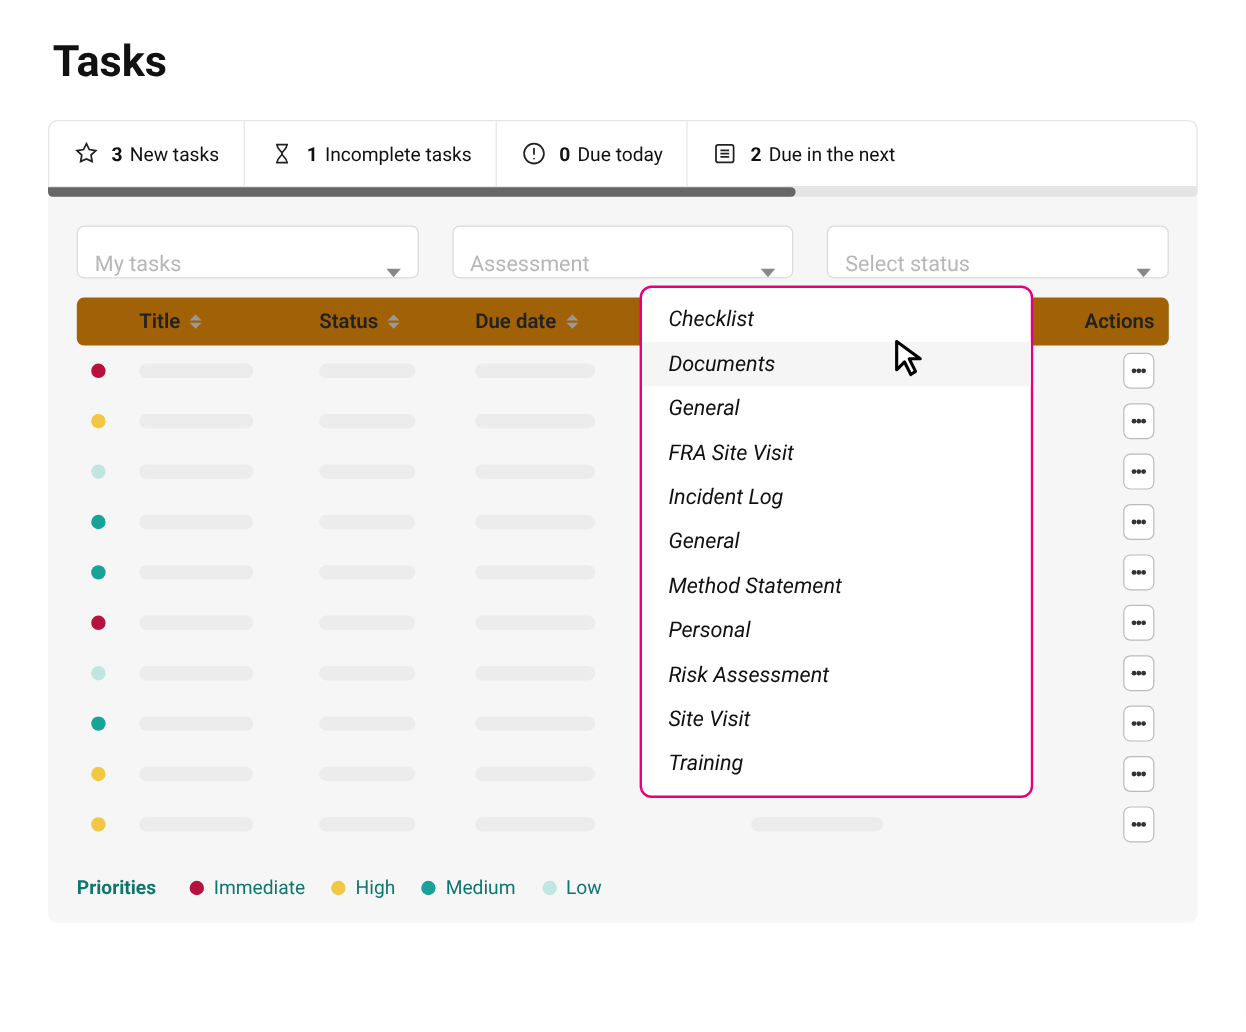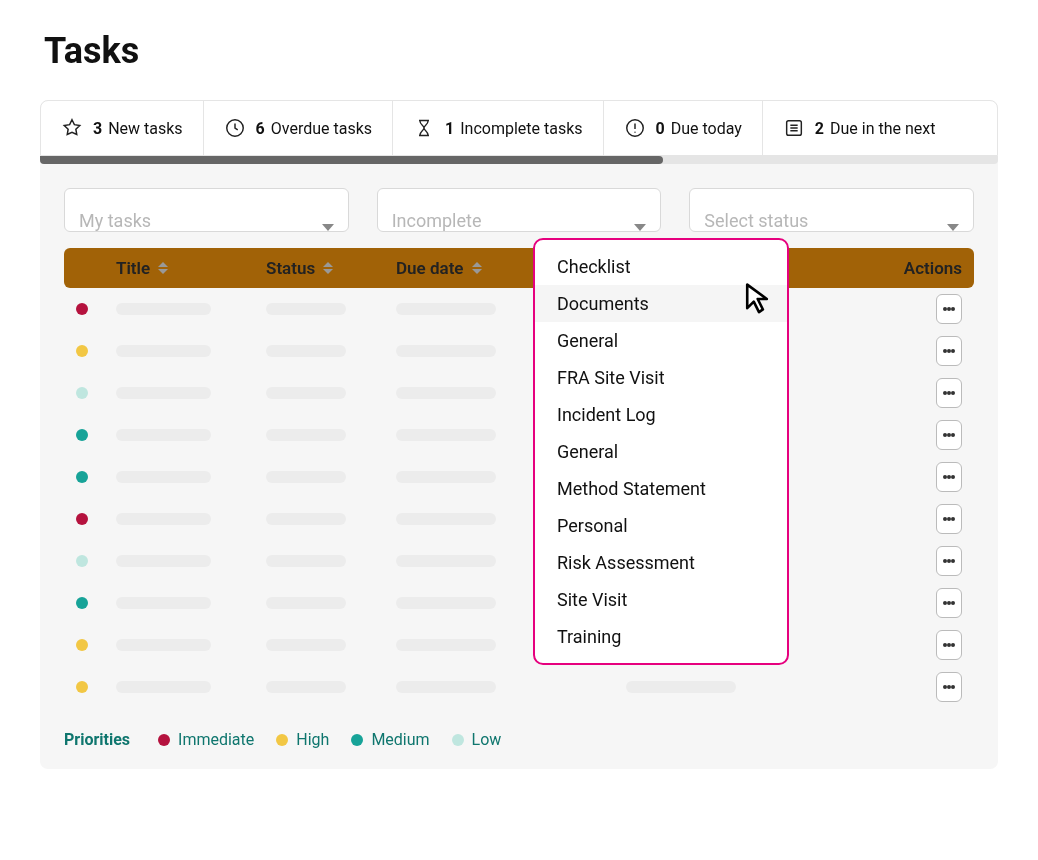--- a/index.html
+++ b/index.html
@@ -129,21 +129,22 @@
   .kebab span { width:4px;height:4px;border-radius:50%;background:#333;display:block;margin:1.5px 0; }
 
   
   .dropdown {
     position: absolute;
     background: #fff;
     border: 2px solid #e6007e;
     border-radius: 10px;
     padding: 8px 0;
     z-index: 10;
-    width: 256px;
+    width: 328px;
+    font-style: italic;
   }
   .dropdown .item {
     padding: 8px 22px;
     font-size: 18px;
     color: #111;
     cursor: pointer;
   }
   .dropdown .item.hover { background: #f5f5f5; }
 
   .cursor-overlay {
@@ -179,29 +180,20 @@
   <div class="panel">
 
     <div class="stats" id="stats">
         <div class="stat">
           <span class="icon">
             <svg viewBox="0 0 24 24" width="22" height="22">
               <path d="M12 3l2.6 5.3 5.9.9-4.3 4.1 1 5.8L12 16.8 6.8 19.1l1-5.8L3.5 9.2l5.9-.9L12 3z"></path>
             </svg>
           </span>
           <span><b>3</b> New tasks</span>
-        </div>
-        <div class="stat">
-          <span class="icon">
-            <svg viewBox="0 0 24 24" width="22" height="22">
-              <circle cx="12" cy="12" r="9"></circle>
-              <path d="M12 7v5l3 2"></path>
-            </svg>
-          </span>
-          <span><b>6</b> Overdue tasks</span>
         </div>
         <div class="stat">
           <span class="icon">
             <svg viewBox="0 0 24 24" width="20" height="22">
               <path d="M6 3h12M6 21h12M7 3c0 5 5 6 5 9s-5 4-5 9M17 3c0 5-5 6-5 9s5 4 5 9"></path>
             </svg>
           </span>
           <span><b>1</b> Incomplete tasks</span>
         </div>
         <div class="stat">
@@ -227,21 +219,21 @@
     <div class="progress">
       <div class="progress-inner" id="progress-inner" style="width: 65%;"></div>
     </div>
 
     <div class="filters">
       <div class="select">
         <span>My tasks</span>
         <span class="caret"></span>
       </div>
       <div class="select" id="cat-select">
-        <span>Incomplete</span>
+        <span>Assessment</span>
         <span class="caret"></span>
       </div>
       <div class="select">
         <span>Select status</span>
         <span class="caret"></span>
       </div>
     </div>
 
     <div class="table">
       <div class="thead">

